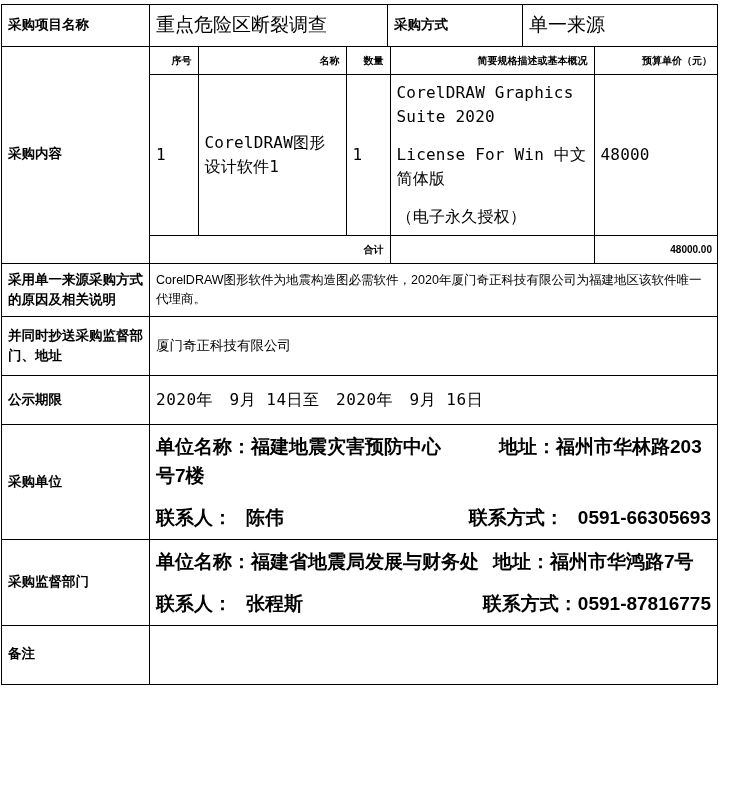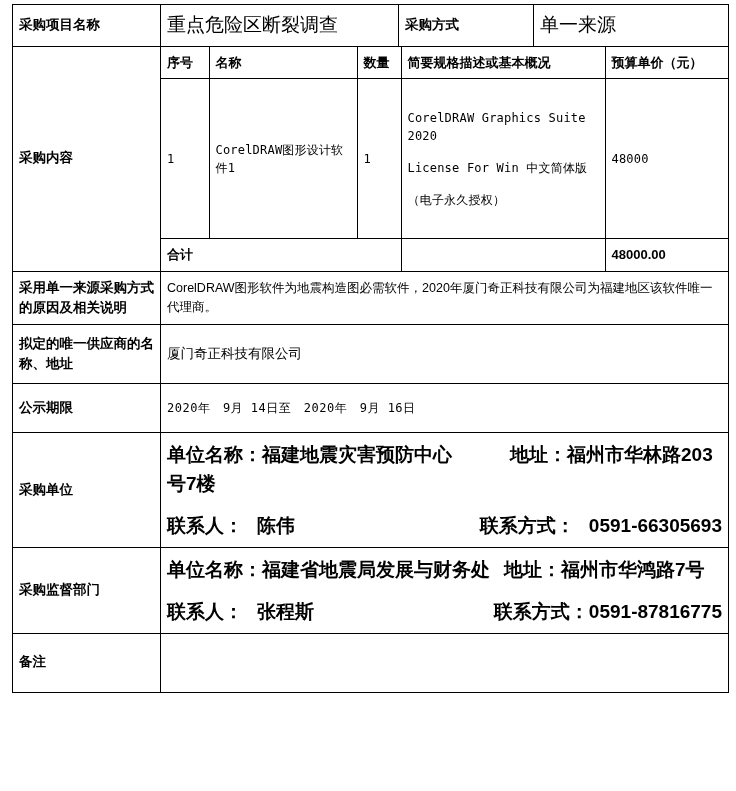--- a/index.html
+++ b/index.html
@@ -9,21 +9,21 @@
   }
   body {
     width: 736px;
     height: 791px;
     font-family: "Liberation Sans", sans-serif;
     color: #000000;
     font-size: 13px;
   }
   .doc {
     width: 716px;
-    margin: 0 0 0 12px;
+    margin: 0 0 0 1px;
     padding-top: 4px;
   }
   table.main {
     border-collapse: collapse;
     width: 716px;
     table-layout: fixed;
   }
   table.main td {
     border: 1px solid #000000;
     vertical-align: middle;
@@ -34,26 +34,27 @@
     font-weight: bold;
     font-size: 13.5px;
     width: 148px;
     vertical-align: middle;
   }
   .val {
     font-size: 19px;
   }
   .mono-cn {
     font-family: "DejaVu Sans Mono", monospace;
-    font-size: 12px;
+    font-size: 16px;
     letter-spacing: 0.2px;
   }
   .hdr {
     font-weight: bold;
-    font-size: 13px;
+    font-size: 10px;
+    text-align: right;
   }
   .inner {
     border-collapse: collapse;
     width: 100%;
     table-layout: fixed;
   }
   .inner td {
     border: 1px solid #000000;
     padding: 5px 6px;
     vertical-align: top;
@@ -150,21 +151,21 @@
           </table>
         </td>
       </tr>
 
       <tr>
         <td class="label-cell">采用单一来源采购方式的原因及相关说明</td>
         <td colspan="3" class="val reason-text">CorelDRAW图形软件为地震构造图必需软件，2020年厦门奇正科技有限公司为福建地区该软件唯一代理商。</td>
       </tr>
 
       <tr>
-        <td class="label-cell">拟定的唯一供应商的名称、地址</td>
+        <td class="label-cell">并同时抄送采购监督部门、地址</td>
         <td colspan="3" class="val supplier" style="height:46px">厦门奇正科技有限公司</td>
       </tr>
 
       <tr>
         <td class="label-cell">公示期限</td>
         <td colspan="3" class="val period mono-cn" style="height:36px">2020年　9月 14日至　2020年　9月 16日</td>
       </tr>
 
 
       <tr>

